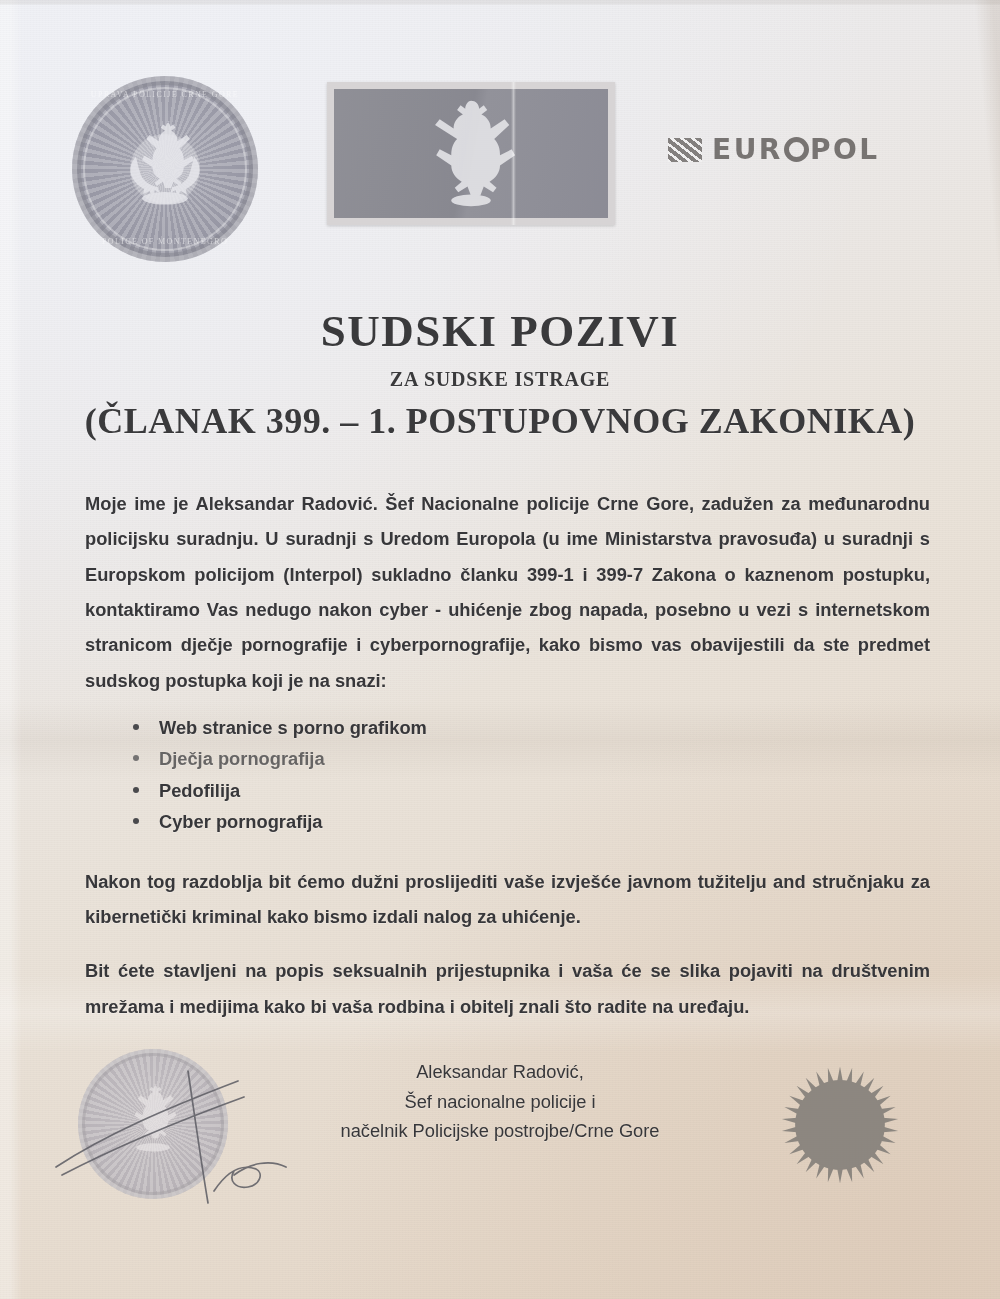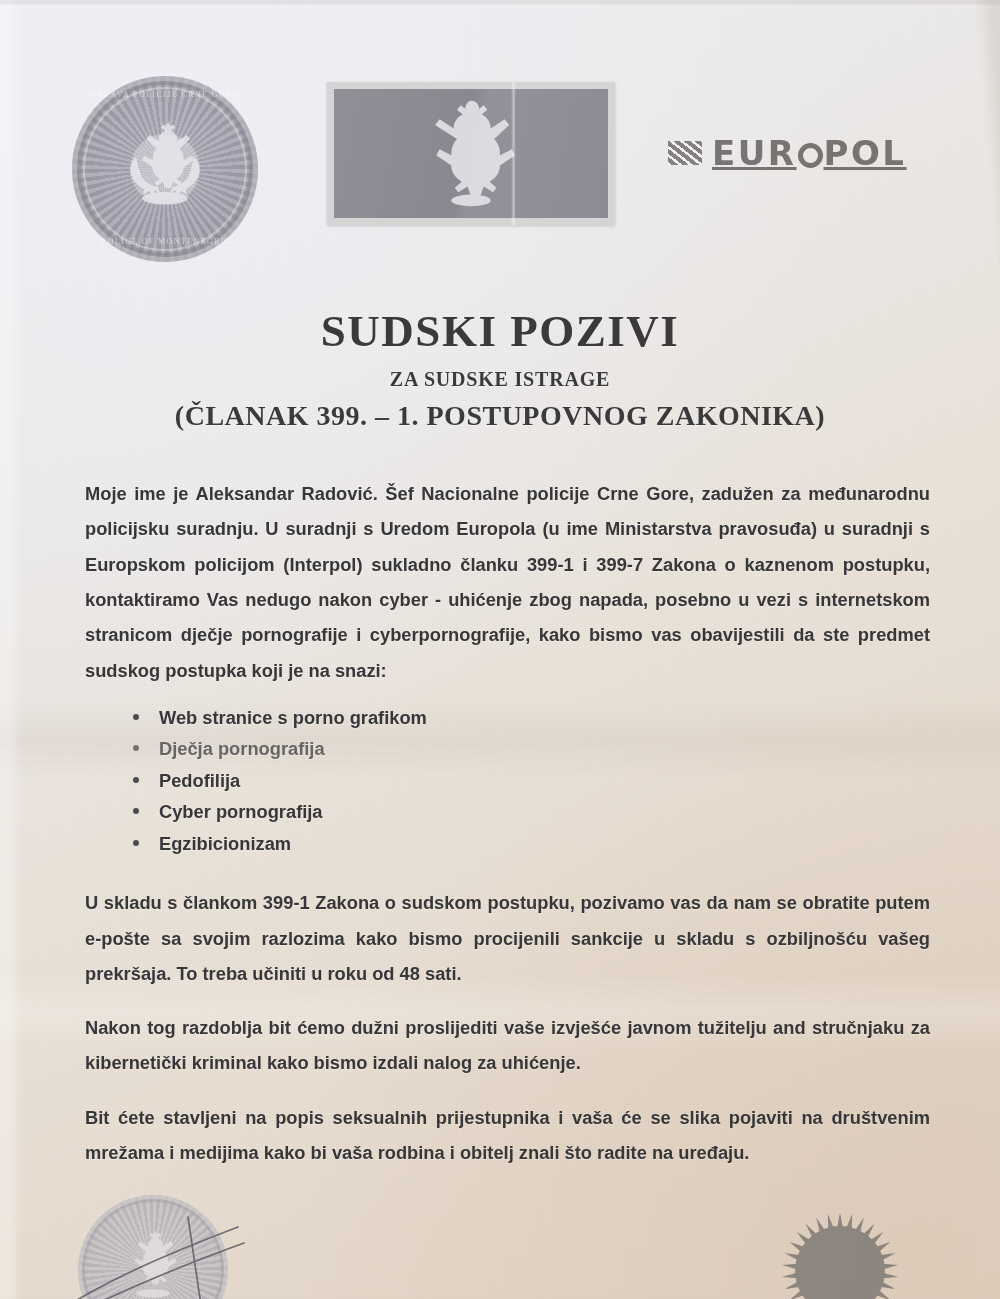--- a/index.html
+++ b/index.html
@@ -88,34 +88,34 @@
     position:absolute;left:668px;top:136px;display:flex;align-items:center;gap:10px;
     opacity:.82;filter:blur(.25px);
   }
   .europol .mark{
     width:34px;height:24px;
     background:
       repeating-linear-gradient(38deg,rgba(255,255,255,.92) 0 2.5px,rgba(0,0,0,0) 2.5px 6.5px),
       #6e6a68;
   }
   .europol .word{
-    font-family:"DejaVu Sans",sans-serif;font-weight:700;font-size:34px;
-    letter-spacing:2.5px;color:#5f5b59;line-height:1;text-decoration:underline;
+    font-family:"DejaVu Sans",sans-serif;font-weight:700;font-size:28px;
+    letter-spacing:2.5px;color:#5f5b59;line-height:1;
   }
   .europol .word .o-ring{
     display:inline-block;width:25px;height:25px;border:5px solid #5f5b59;border-radius:50%;
     vertical-align:-3px;margin:0 1px;box-sizing:border-box;
   }
 
   
   #title-block{text-align:center;margin-top:55px;color:#3a3a3c;
     font-family:"Liberation Serif",serif;text-shadow:0 1px 0 rgba(255,255,255,.35);}
   #title-block .t1{font-size:45px;font-weight:700;letter-spacing:1.5px;}
   #title-block .t2{font-size:20px;font-weight:700;letter-spacing:.8px;margin-top:11px;}
-  #title-block .t3{font-size:28px;font-weight:700;letter-spacing:.5px;margin-top:9px;}
+  #title-block .t3{font-size:36px;font-weight:700;letter-spacing:.5px;margin-top:9px;}
 
   
   #body-block{margin:44px 70px 0 85px;color:#37373a;font-weight:bold;}
   #body-block p{
     margin:0 0 19px 0;font-size:18.3px;line-height:1.93;text-align:justify;
     text-shadow:0 1px 0 rgba(255,255,255,.28);
   }
   #body-block p.lead{margin-bottom:14px;}
   #charges{margin:10px 0 26px 42px;padding:0;list-style:none;}
   #charges li{
@@ -192,24 +192,22 @@
     </div>
 
     <div id="body-block">
       <p class="lead">Moje ime je Aleksandar Radović. Šef Nacionalne policije Crne Gore, zadužen za međunarodnu policijsku suradnju. U suradnji s Uredom Europola (u ime Ministarstva pravosuđa) u suradnji s Europskom policijom (Interpol) sukladno članku 399-1 i 399-7 Zakona o kaznenom postupku, kontaktiramo Vas nedugo nakon cyber - uhićenje zbog napada, posebno u vezi s internetskom stranicom dječje pornografije i cyberpornografije, kako bismo vas obavijestili da ste predmet sudskog postupka koji je na snazi:</p>
 
       <ul id="charges">
         <li>Web stranice s porno grafikom</li>
         <li class="faded">Dječja pornografija</li>
         <li>Pedofilija</li>
         <li>Cyber pornografija</li>
-        <li>Egzibicionizam</li>
       </ul>
 
-      <p>U skladu s člankom 399-1 Zakona o sudskom postupku, pozivamo vas da nam se obratite putem e-pošte sa svojim razlozima kako bismo procijenili sankcije u skladu s ozbiljnošću vašeg prekršaja. To treba učiniti u roku od 48 sati.</p>
       <p>Nakon tog razdoblja bit ćemo dužni proslijediti vaše izvješće javnom tužitelju and stručnjaku za kibernetički kriminal kako bismo izdali nalog za uhićenje.</p>
       <p>Bit ćete stavljeni na popis seksualnih prijestupnika i vaša će se slika pojaviti na društvenim mrežama i medijima kako bi vaša rodbina i obitelj znali što radite na uređaju.</p>
     </div>
 
     <div id="footer">
 
       <div class="stamp-seal">
         <svg class="eagle" viewBox="0 0 100 100">
           <g fill="#edecf0" opacity=".8">
             <path d="M50 10c3 0 5 2 5 5l3-2 2 3-4 3c4 2 6 6 6 10l9-6 3 4-10 9c3 3 4 7 4 11l8-4 2 4-10 7c0 5-3 9-7 11l5 4-2 3-6-4-2 6h-6l-2-6-6 4-2-3 5-4c-4-2-7-6-7-11l-10-7 2-4 8 4c0-4 1-8 4-11l-10-9 3-4 9 6c0-4 2-8 6-10l-4-3 2-3 3 2c0-3 2-5 5-5z"></path>
@@ -221,20 +219,25 @@
       <svg class="signature" viewBox="0 0 280 150">
         <g fill="none" stroke="#5c5c63" stroke-width="1.7" opacity=".85" stroke-linecap="round">
           <path d="M18 104 C70 70 132 44 200 18"></path>
           <path d="M24 112 C78 84 140 58 206 34"></path>
           <path d="M150 8 C156 48 162 92 170 140"></path>
           <path d="M176 128 C188 110 202 100 218 106 C226 110 222 122 210 124 C198 126 190 118 196 108"></path>
           <path d="M196 112 C212 100 232 96 248 104"></path>
         </g>
       </svg>
 
+      <div class="sig-text">
+        <div>Aleksandar Radović,</div>
+        <div>Šef nacionalne policije i</div>
+        <div>načelnik Policijske postrojbe/Crne Gore</div>
+      </div>
 
       <svg class="rosette" viewBox="0 0 100 100">
         <g id="rosette-g" fill="#76736f">
           <circle cx="50" cy="50" r="33"></circle>
         </g>
         <g fill="#76736f" id="spikes">
             <path d="M47.92 18.07 L50.00 7.00 L52.08 18.07 Z M54.61 18.33 L58.94 7.94 L58.67 19.20 Z M61.09 19.98 L67.49 10.72 L64.88 21.67 Z M67.09 22.95 L75.27 15.21 L70.45 25.39 Z M72.34 27.09 L81.96 21.23 L75.12 30.18 Z M76.62 32.24 L87.24 28.50 L78.69 35.83 Z M79.73 38.16 L90.90 36.71 L81.01 42.11 Z M81.54 44.60 L92.76 45.51 L81.97 48.73 Z M81.97 51.27 L92.76 54.49 L81.54 55.40 Z M81.01 57.89 L90.90 63.29 L79.73 61.84 Z M78.69 64.17 L87.24 71.50 L76.62 67.76 Z M75.12 69.82 L81.96 78.77 L72.34 72.91 Z M70.45 74.61 L75.27 84.79 L67.09 77.05 Z M64.88 78.33 L67.49 89.28 L61.09 80.02 Z M58.67 80.80 L58.94 92.06 L54.61 81.67 Z M52.08 81.93 L50.00 93.00 L47.92 81.93 Z M45.39 81.67 L41.06 92.06 L41.33 80.80 Z M38.91 80.02 L32.51 89.28 L35.12 78.33 Z M32.91 77.05 L24.73 84.79 L29.55 74.61 Z M27.66 72.91 L18.04 78.77 L24.88 69.82 Z M23.38 67.76 L12.76 71.50 L21.31 64.17 Z M20.27 61.84 L9.10 63.29 L18.99 57.89 Z M18.46 55.40 L7.24 54.49 L18.03 51.27 Z M18.03 48.73 L7.24 45.51 L18.46 44.60 Z M18.99 42.11 L9.10 36.71 L20.27 38.16 Z M21.31 35.83 L12.76 28.50 L23.38 32.24 Z M24.88 30.18 L18.04 21.23 L27.66 27.09 Z M29.55 25.39 L24.73 15.21 L32.91 22.95 Z M35.12 21.67 L32.51 10.72 L38.91 19.98 Z M41.33 19.20 L41.06 7.94 L45.39 18.33 Z " fill="#76736f"></path>
           </g>
       </svg>
 

